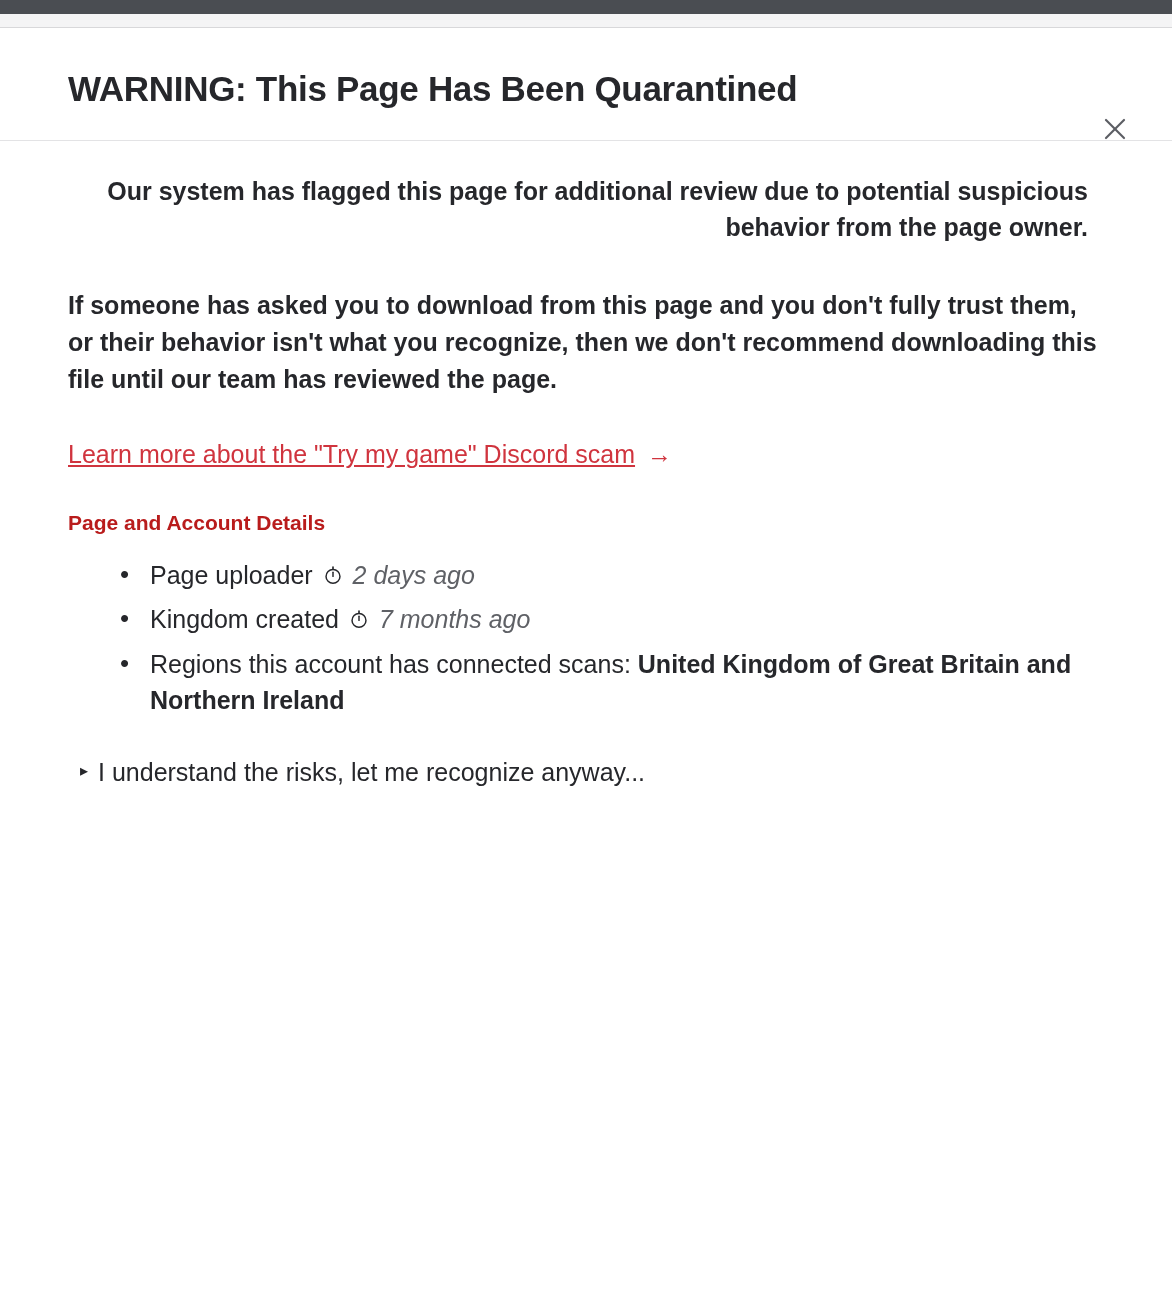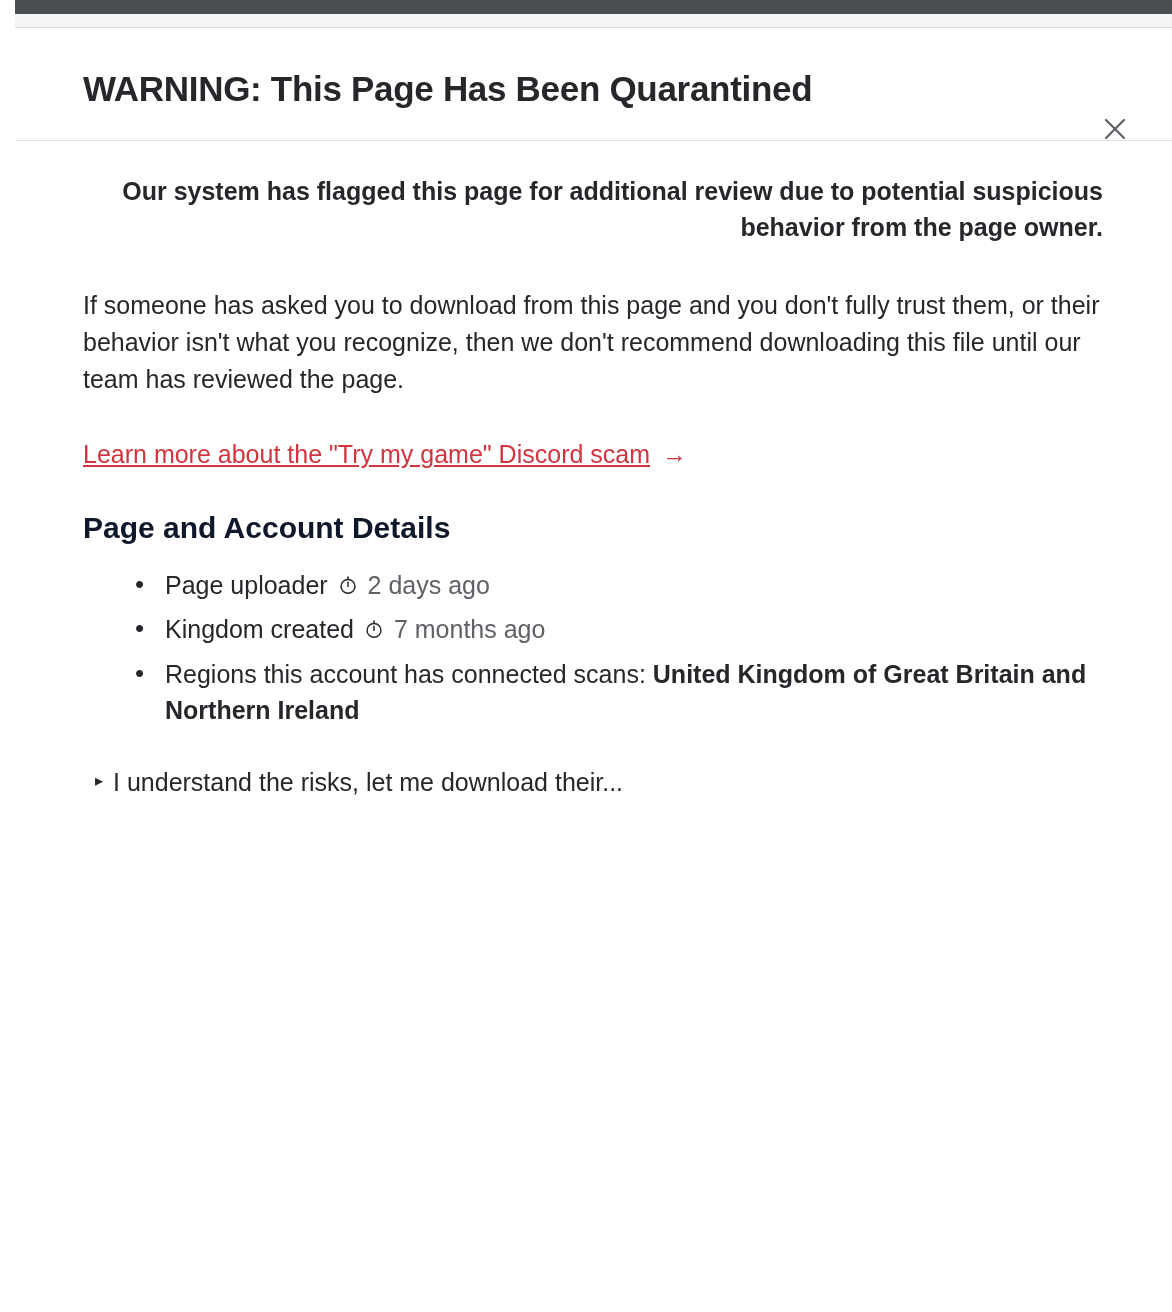--- a/index.html
+++ b/index.html
@@ -13,21 +13,20 @@
     font-family: "Liberation Sans", sans-serif;
     color: #1f2023;
     overflow: hidden;
   }
   .page {
     position: relative;
     width: 1172px;
     height: 1312px;
     background: #ffffff;
     box-sizing: border-box;
-    padding-left: 15px;
   }
   
   .chrome-dark {
     height: 14px;
     background: #4a4d52;
     width: 100%;
   }
   .chrome-light {
     height: 14px;
     background: #f4f4f5;
@@ -84,40 +83,40 @@
     color: #26272b;
     max-width: 1020px;
     text-align: right;
   }
   p.para {
     font-size: 25px;
     line-height: 1.48;
     margin: 0 0 42px 0;
     color: #26272b;
     max-width: 1030px;
-    font-weight: 400;
+    font-weight: 700;
   }
   a.scam-link {
     font-size: 25px;
     color: #d0343e;
     text-decoration: underline;
     display: inline-block;
     margin: 0 0 42px 0;
   }
   a.scam-link .arrow {
     text-decoration: none;
     display: inline-block;
     margin-left: 12px;
     color: #d0343e;
   }
   h2.section-title {
-    font-size: 30px;
+    font-size: 21px;
     font-weight: bold;
     margin: 0 0 22px 0;
-    color: #0f172a;
+    color: #b91c1c;
   }
   ul.details {
     margin: 0 0 40px 0;
     padding-left: 46px;
     list-style: none;
   }
   ul.details li {
     font-size: 25px;
     line-height: 1.45;
     margin-bottom: 6px;
@@ -129,20 +128,21 @@
   ul.details li::before {
     content: "\2022";
     position: absolute;
     left: 6px;
     top: -1px;
     font-size: 26px;
     color: #26272b;
   }
   .meta {
     color: #5f6166;
+    font-style: italic;
   }
   .icon-inline {
     display: inline-block;
     vertical-align: -2px;
     margin: 0 2px;
   }
   .strong-region {
     font-weight: bold;
   }
   .disclosure {
@@ -222,18 +222,18 @@
 
         <li>
           <span>Regions this account has connected scans:</span>
           <span class="strong-region">United Kingdom of Great Britain and Northern Ireland</span>
         </li>
 
       </ul>
 
       <div class="disclosure">
         <span class="tri">▸</span>
-        <span>I understand the risks, let me download their...</span>
+        <span>I understand the risks, let me recognize anyway...</span>
       </div>
 
     </div>
   </div>
 </div>
 
 </body></html>

